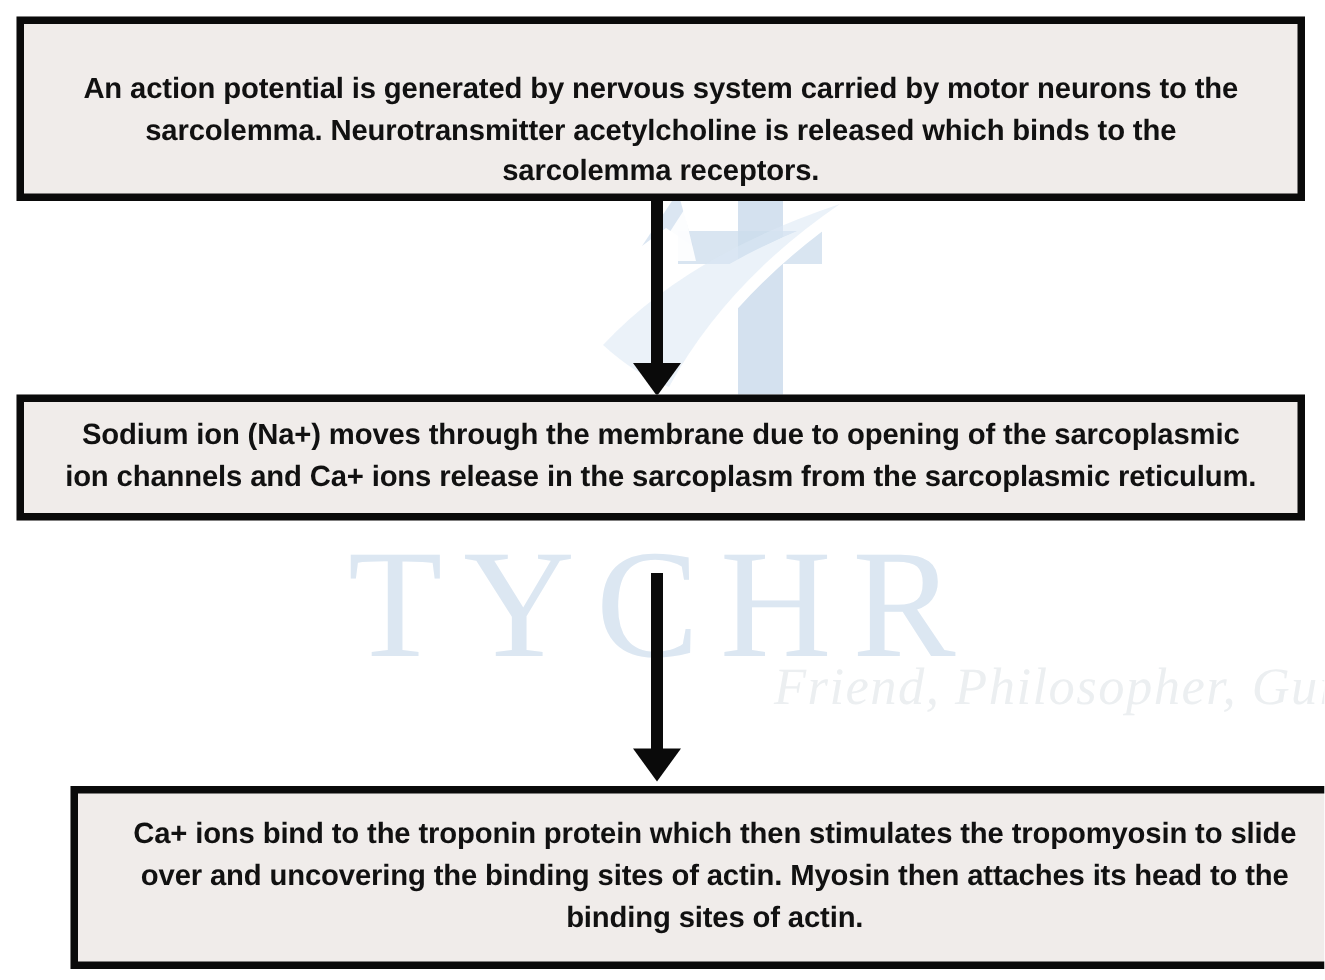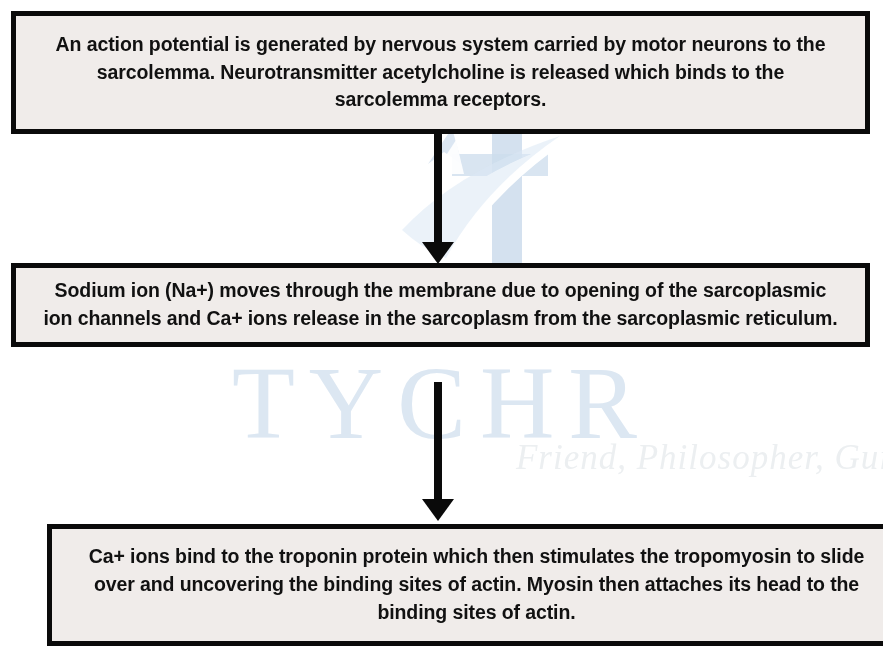--- a/index.html
+++ b/index.html
@@ -85,21 +85,21 @@
     font-weight: bold;
     font-size: 19.5px;
     line-height: 1.42;
     color: #111111;
     letter-spacing: -0.1px;
     padding: 0 22px;
     box-sizing: border-box;
     white-space: pre-line;
   }
 
-  #box-1 { left: 11px; top: 11px;  width: 859px; height: 123px; }
+  #box-1 { left: 11px; top: 11px;  width: 859px; height: 123px; align-items: flex-end; }
   #box-2 { left: 11px; top: 263px; width: 859px; height: 84px; }
   #box-3 { left: 11px; top: 524px; width: 859px; height: 122px; margin-left: 36px; }
 
   
   .connector {
     position: absolute;
     z-index: 2;
   }
   .connector .shaft {
     position: absolute;

